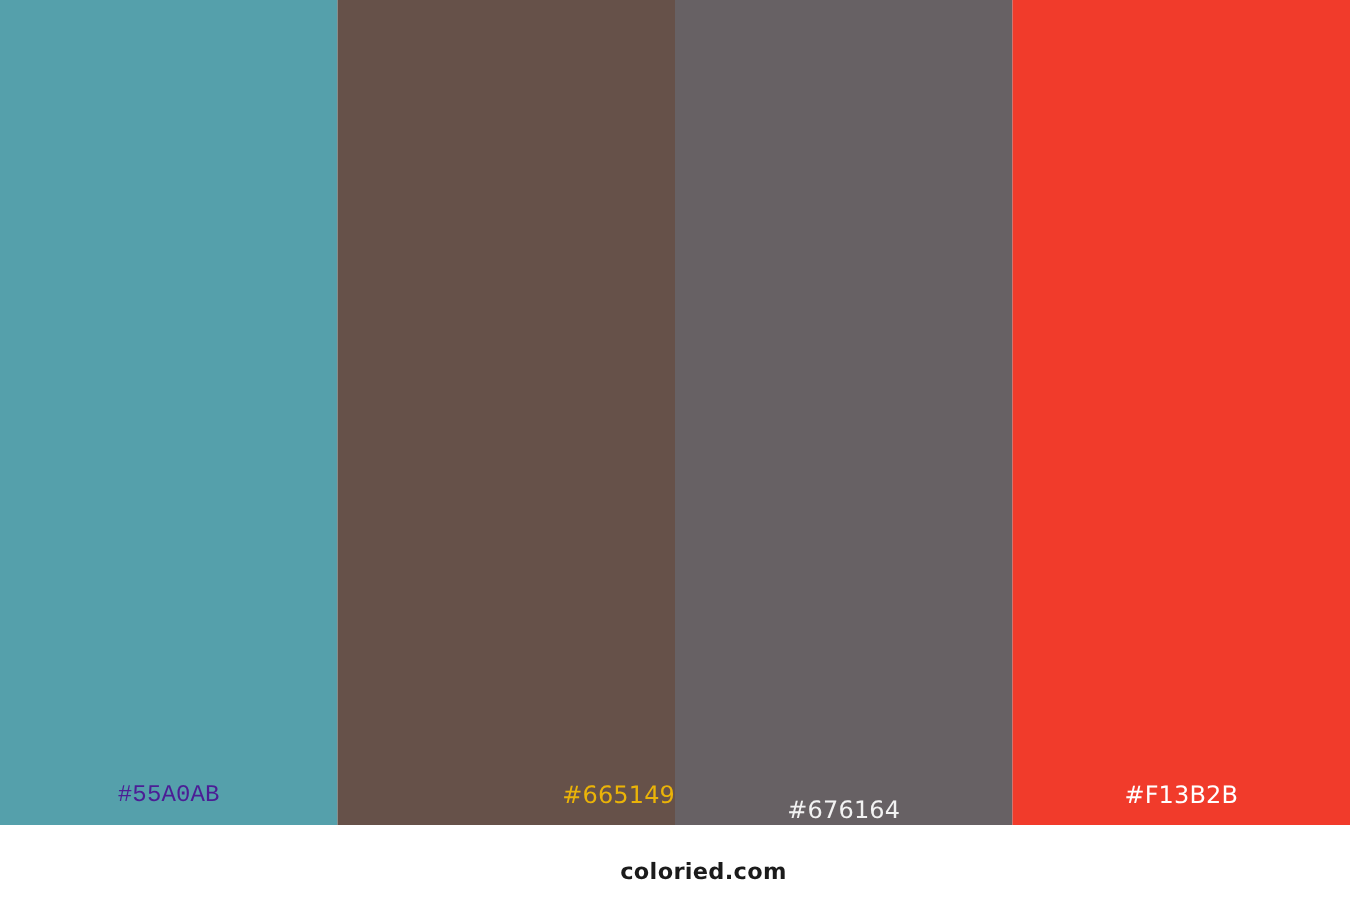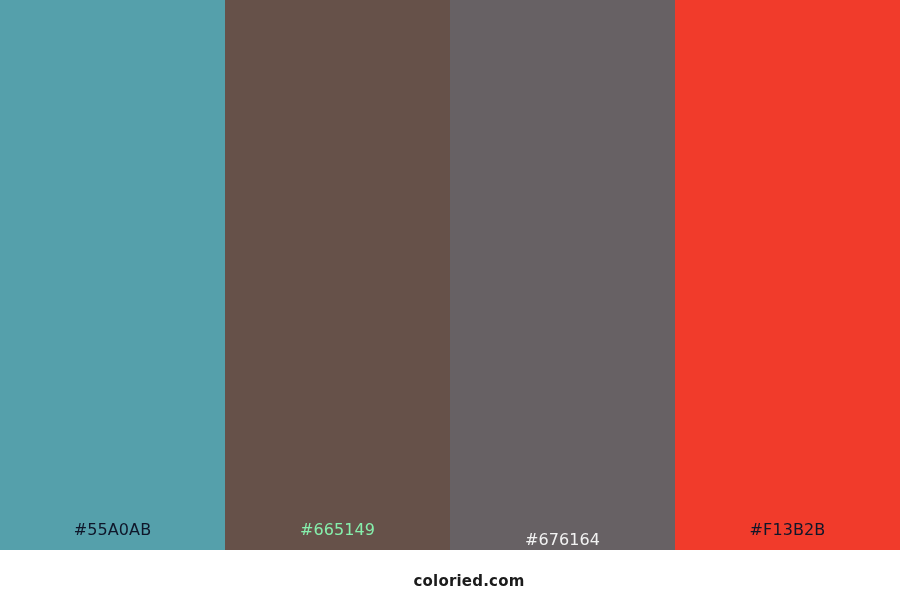--- a/index.html
+++ b/index.html
@@ -85,34 +85,34 @@
   }
 </style>
 </head>
 <body>
 
 <div class="palette-page" style="background-color: rgb(255, 255, 255);">
 
   <div class="swatch-strip">
 
     <div class="swatch" id="swatch-0" style="background-color: rgb(85, 160, 171);">
-      <div class="swatch-label" id="swatch-label-0" style="color: #0f172a;">#55A0AB</div>
+      <div class="swatch-label" id="swatch-label-0" style="color: #4c1d95; font-family: Liberation Mono, monospace;">#55A0AB</div>
     </div>
 
     <div class="swatch" id="swatch-1" style="background-color: rgb(102, 81, 73);">
-      <div class="swatch-label" id="swatch-label-1" style="color: #86efac;">#665149</div>
+      <div class="swatch-label" id="swatch-label-1" style="color: #eab308; text-align: right;">#665149</div>
     </div>
 
     <div class="swatch" id="swatch-2" style="background-color: rgb(103, 97, 100);">
       <div class="swatch-label" id="swatch-label-2" style="color: rgb(242, 242, 242); margin-top: 10px;">#676164</div>
     </div>
 
 
     <div class="swatch" id="swatch-4" style="background-color: rgb(241, 59, 43);">
-      <div class="swatch-label" id="swatch-label-4" style="color: #0f172a;">#F13B2B</div>
+      <div class="swatch-label" id="swatch-label-4" style="color: #ffffff;">#F13B2B</div>
     </div>
 
   </div>
 
   <div class="footer" style="background-color: rgb(255, 255, 255);">
     <span class="footer-credit" style="color: rgb(27, 27, 27);">coloried.com</span>
   </div>
 
 </div>
 

